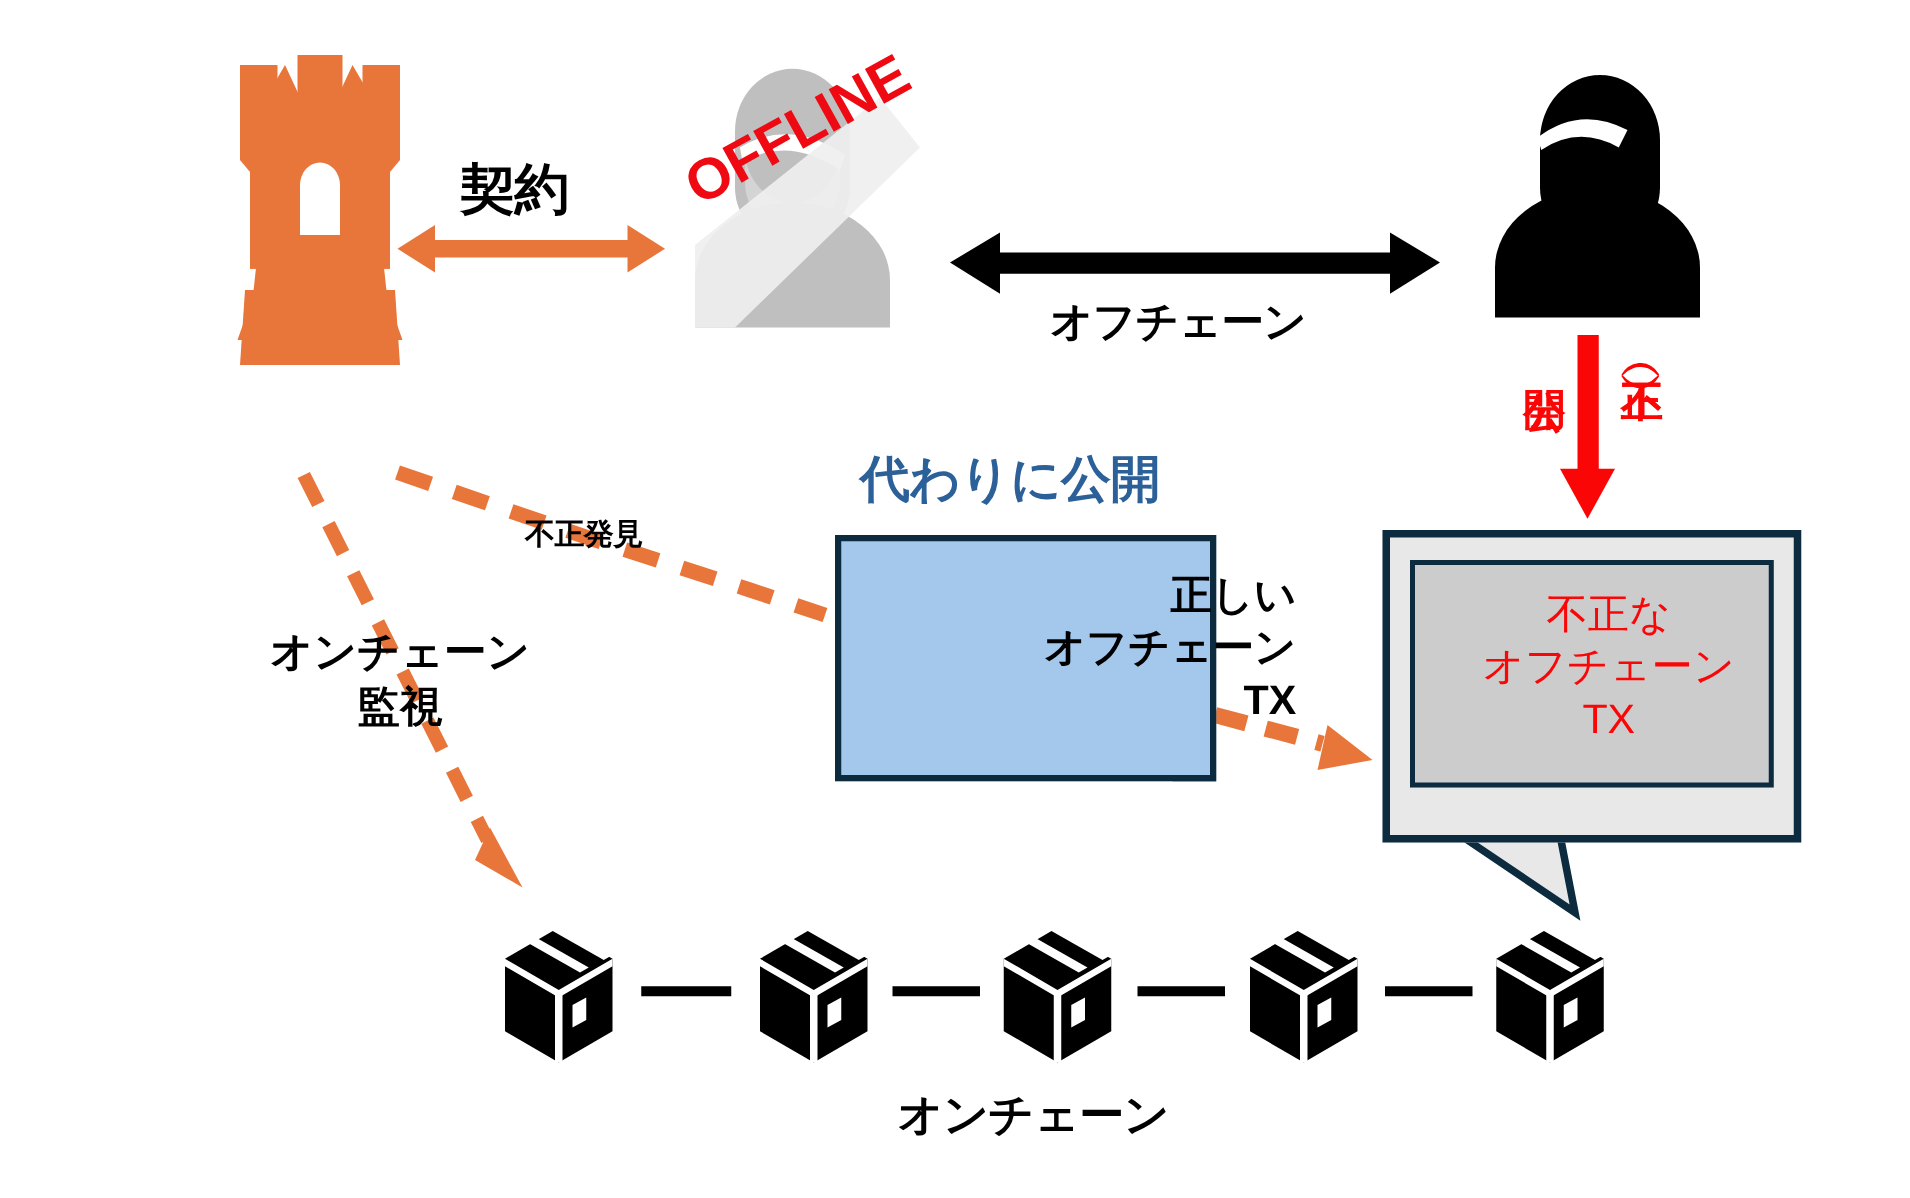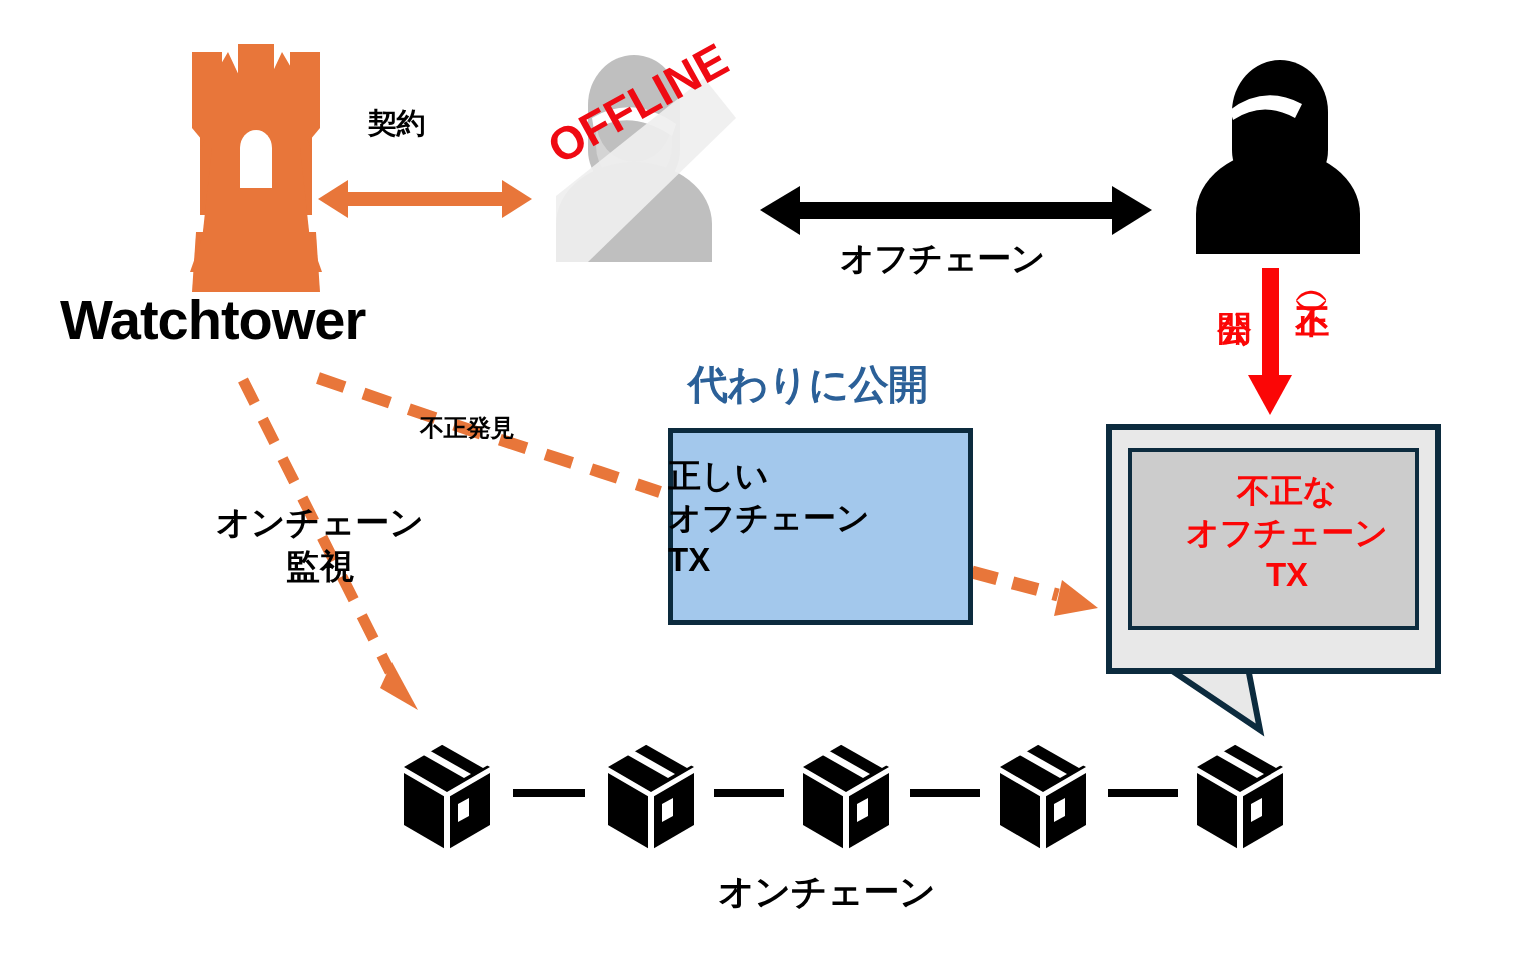--- a/index.html
+++ b/index.html
@@ -27,22 +27,22 @@
     letter-spacing: -0.5px;
   }
   
   #watchtower-label {
     left: 60px; top: 290px;
     font-size: 56px;
     letter-spacing: -1px;
   }
   
   #contract-label {
-    left: 368px; top: 108px;
-    font-size: 29px;
+    left: 368px; top: 128px;
+    font-size: 44px;
   }
   
   #offline-stamp {
     left: 540px; top: 130px;
     font-size: 46px;
     color: #ef0a13;
     font-weight: bold;
     transform: rotate(-29deg);
     transform-origin: left top;
     letter-spacing: 0px;
@@ -80,21 +80,21 @@
     left: 668px; top: 428px;
     width: 305px; height: 197px;
     background: #a3c8ec;
     border: 5px solid #0c2b3e;
     box-sizing: border-box;
   }
   #valid-tx-text {
     position: absolute;
     left: 668px; top: 455px;
     width: 369px;
-    text-align: left;
+    text-align: right;
     font-size: 33px;
     font-weight: bold;
     color: #000;
     line-height: 1.28;
     white-space: normal;
   }
   
   #fraud-tx-bubble {
     left: 1106px; top: 424px;
     width: 335px; height: 250px;
@@ -108,21 +108,21 @@
     background: #cccccc;
     border: 4px solid #0c2b3e;
     box-sizing: border-box;
   }
   #fraud-tx-text {
     position: absolute;
     left: 1128px; top: 470px;
     width: 318px;
     text-align: center;
     font-size: 33px;
-    font-weight: bold;
+    font-weight: normal;
     color: #fb0606;
     line-height: 1.28;
     white-space: normal;
   }
   
   #onchain-bottom-label {
     left: 718px; top: 873px;
     font-size: 36px;
   }
   
@@ -295,21 +295,20 @@
     </g>
   </svg>
 
   <div class="abs" id="fraud-tx-bubble"></div>
   <div class="abs" id="fraud-tx-inner"></div>
   <div id="fraud-tx-text">不正な<br>オフチェーン<br>TX</div>
 
   <div class="abs" id="valid-tx-box"></div>
   <div id="valid-tx-text">正しい<br>オフチェーン<br>TX</div>
 
-  <div class="txt" id="watchtower-label">Watchtower</div>
   <div class="txt" id="contract-label">契約</div>
   <div class="txt" id="offline-stamp">OFFLINE</div>
   <div class="txt" id="offchain-label">オフチェーン</div>
 
   <div class="vlabel" id="publish-vlabel">公開</div>
   <div class="vlabel" id="fraud-vlabel">（不正）</div>
 
   <div class="txt" id="alt-publish-label">代わりに公開</div>
   <div class="txt" id="fraud-found-label">不正発見</div>
   <div id="onchain-watch-label">オンチェーン<br>監視</div>

